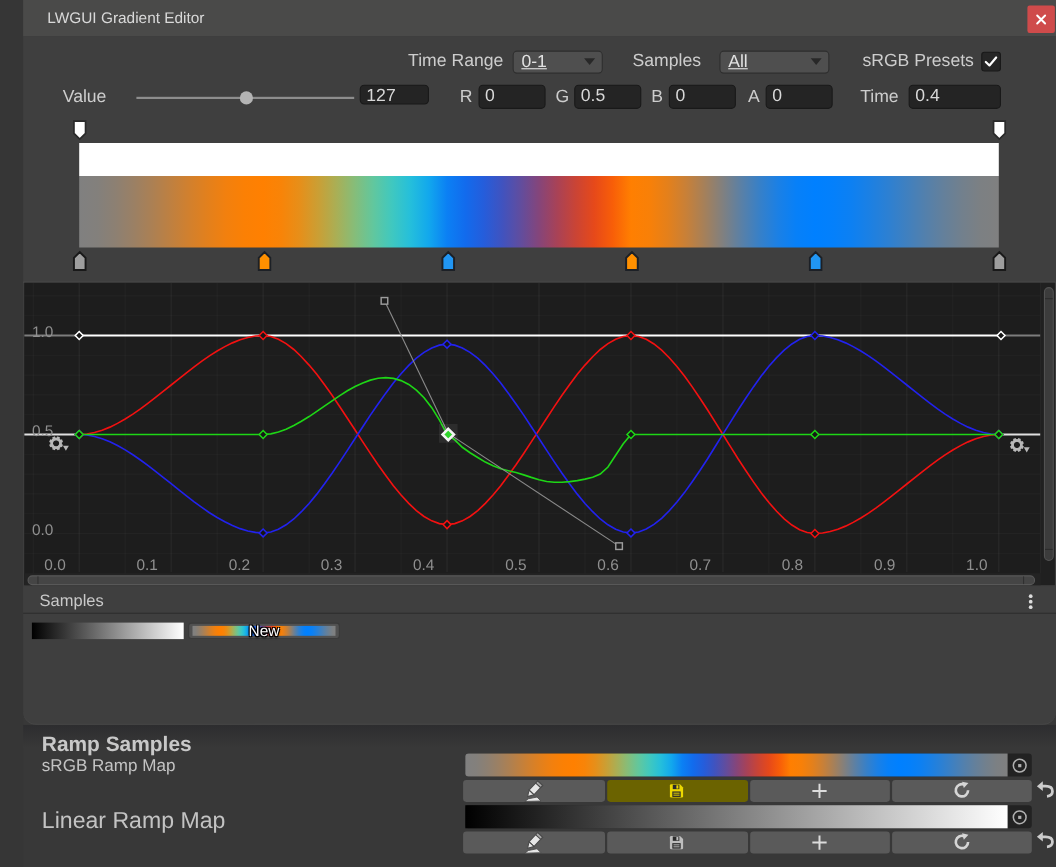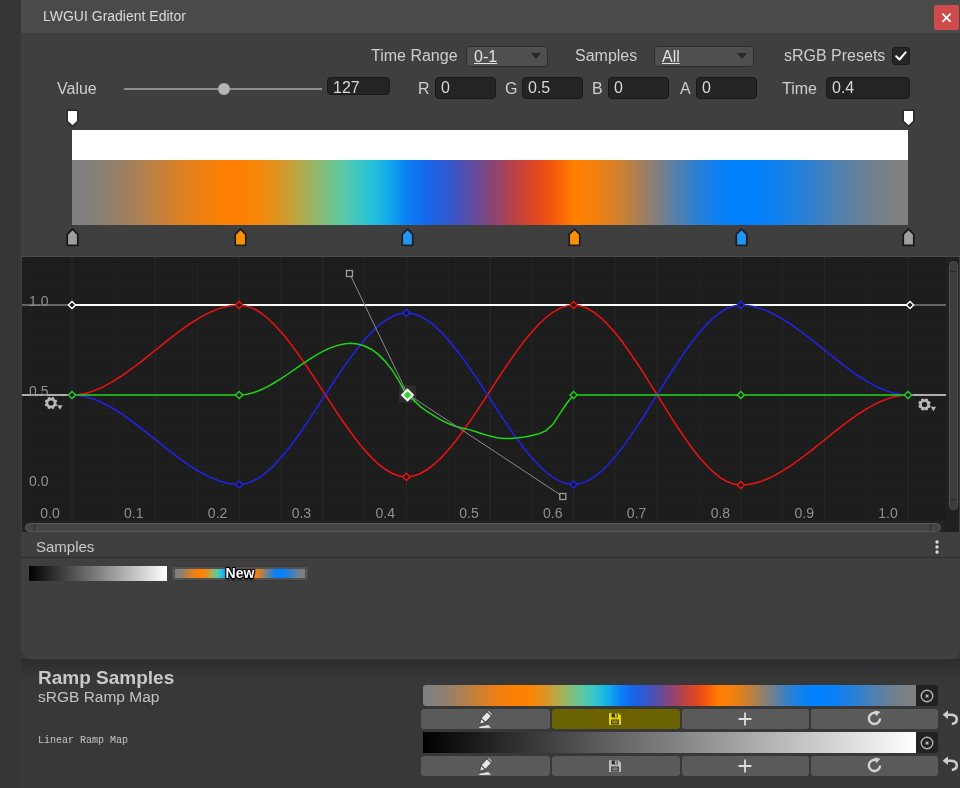--- a/index.html
+++ b/index.html
@@ -183,25 +183,25 @@
 <div class="abs" id="presetshdr"></div>
 <div class="abs" style="left:36px; top:538px; font-size:15px; color:#c9c9c9; filter:grayscale(1);">Samples</div>
 <svg class="abs" style="left:932px; top:539px;" width="10" height="16">
     <circle cx="5" cy="3" r="1.7" fill="#dddddd"></circle>
     <circle cx="5" cy="8" r="1.7" fill="#dddddd"></circle>
     <circle cx="5" cy="13" r="1.7" fill="#dddddd"></circle>
   </svg>
 <div class="abs" id="preset1" style="left:29px; top:566px; width:138px; height:15px; background:linear-gradient(to right,#000,#fff);"></div>
 <div class="abs" id="preset2" style="left:171px; top:566px; width:138px; height:15px; background:#515151; border:1px solid #3a3a3a; border-radius:3px;"></div>
 <div class="abs" id="preset2g" style="left:175px; top:569px; width:130px; height:9px; background:linear-gradient(to right,#808080 0%,#83807c 2%,#8d8072 4%,#9b8064 6%,#ac8053 8%,#bf8040 10%,#d2802d 12%,#e3801c 14%,#f2800e 16%,#fb8004 18%,#ff8001 20%,#f88408 22%,#e68f1a 24%,#ca9f35 26%,#a9af56 28%,#85bd7a 30%,#61c79e 32%,#40c8bf 34%,#25bfdb 36%,#12a8ed 38%,#0b80f4 40%,#126bed 42%,#255ddb 44%,#4053bf 46%,#614d9e 48%,#85457a 50%,#a94256 52%,#ca4435 54%,#e6491a 56%,#f85e08 58%,#ff7f01 60%,#f88008 62%,#e4801b 64%,#c88038 66%,#a5805a 68%,#808080 70%,#5a80a6 72%,#3780c8 74%,#1b80e5 76%,#0780f8 78%,#0080ff 80%,#0480fb 82%,#0d80f2 84%,#1c80e3 86%,#2d80d2 88%,#4080bf 90%,#5380ac 92%,#64809b 94%,#72808d 96%,#7c8083 98%,#808080 100%);"></div>
-<div class="abs" style="left:171px; top:565px; width:138px; text-align:center; font-size:14px; font-weight:bold; color:#ffffff; text-shadow:-1px -1px 0 #000, 1px -1px 0 #000, -1px 1px 0 #000, 1px 1px 0 #000, 0 2px 2px #000;">New</div>
+<div class="abs" style="left:171px; top:565px; width:138px; text-align:center; font-size:14px; font-weight:normal; color:#ffffff; text-shadow:-1px -1px 0 #000, 1px -1px 0 #000, -1px 1px 0 #000, 1px 1px 0 #000, 0 2px 2px #000;">New</div>
 
 <div class="abs" style="left:38px; top:667px; font-size:19px; font-weight:bold; color:#c8c8c8; filter:grayscale(1);">Ramp Samples</div>
 <div class="abs" style="left:38px; top:688px; font-size:15.5px; color:#c3c3c3; filter:grayscale(1);">sRGB Ramp Map</div>
-<div class="abs" style="left:38px; top:735px; font-size:10px; color:#c3c3c3; filter:grayscale(1);font-family:Liberation Mono, monospace;">Linear Ramp Map</div>
+<div class="abs" style="left:38px; top:735px; font-size:21px; color:#c3c3c3; filter:grayscale(1);">Linear Ramp Map</div>
 
 <div class="abs" id="bar1" style="left:423px; top:685px; width:515px; height:21px; border-radius:3px; background:#222;"></div>
 <div class="abs" id="bar1g" style="left:423px; top:685px; width:493px; height:21px; background:linear-gradient(to right,#808080 0%,#83807c 2%,#8d8072 4%,#9b8064 6%,#ac8053 8%,#bf8040 10%,#d2802d 12%,#e3801c 14%,#f2800e 16%,#fb8004 18%,#ff8001 20%,#f88408 22%,#e68f1a 24%,#ca9f35 26%,#a9af56 28%,#85bd7a 30%,#61c79e 32%,#40c8bf 34%,#25bfdb 36%,#12a8ed 38%,#0b80f4 40%,#126bed 42%,#255ddb 44%,#4053bf 46%,#614d9e 48%,#85457a 50%,#a94256 52%,#ca4435 54%,#e6491a 56%,#f85e08 58%,#ff7f01 60%,#f88008 62%,#e4801b 64%,#c88038 66%,#a5805a 68%,#808080 70%,#5a80a6 72%,#3780c8 74%,#1b80e5 76%,#0780f8 78%,#0080ff 80%,#0480fb 82%,#0d80f2 84%,#1c80e3 86%,#2d80d2 88%,#4080bf 90%,#5380ac 92%,#64809b 94%,#72808d 96%,#7c8083 98%,#808080 100%); border-radius:3px 0 0 3px;"></div>
 <div class="abs" id="bar2" style="left:423px; top:732px; width:515px; height:21px; border-radius:3px; background:#222;"></div>
 <div class="abs" id="bar2g" style="left:423px; top:732px; width:493px; height:21px; background:linear-gradient(to right,#000,#fff);"></div>
 
 <svg class="abs" style="left:43px; top:395px;" width="22" height="19">
     <line x1="10.59" y1="9.07" x2="13.82" y2="10.41" stroke="#b8b8b8" stroke-width="2.6"></line>
     <line x1="9.07" y1="10.59" x2="10.41" y2="13.82" stroke="#b8b8b8" stroke-width="2.6"></line>
     <line x1="6.93" y1="10.59" x2="5.59" y2="13.82" stroke="#b8b8b8" stroke-width="2.6"></line>

